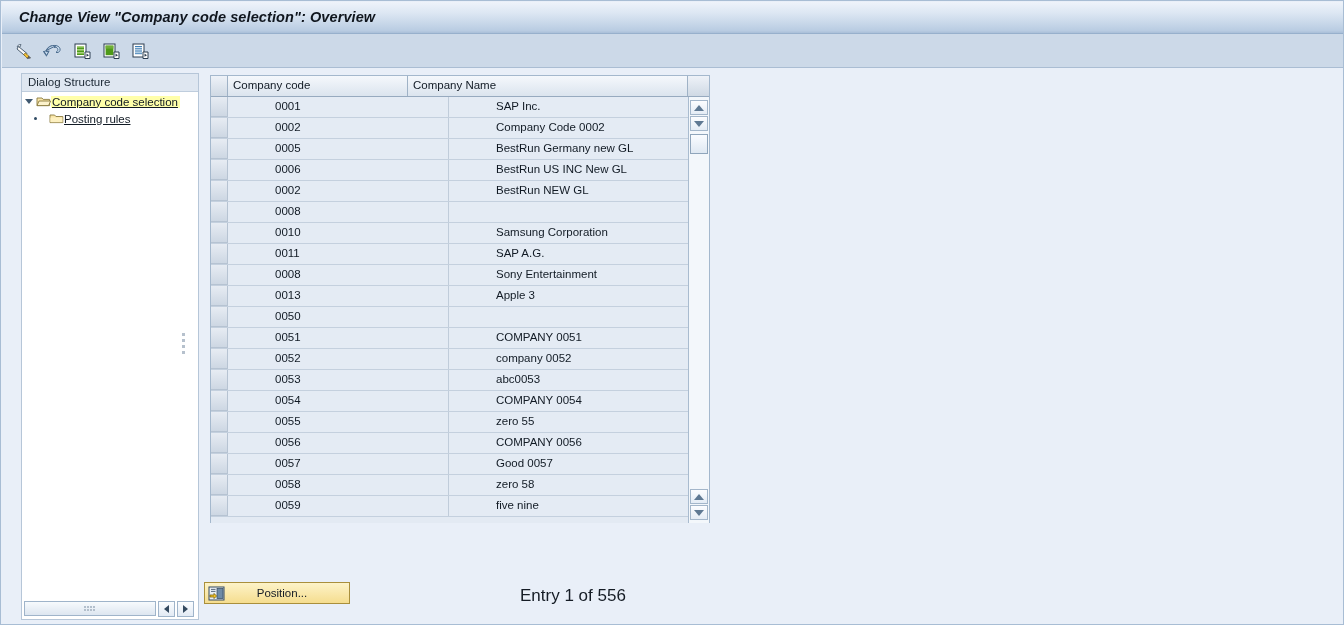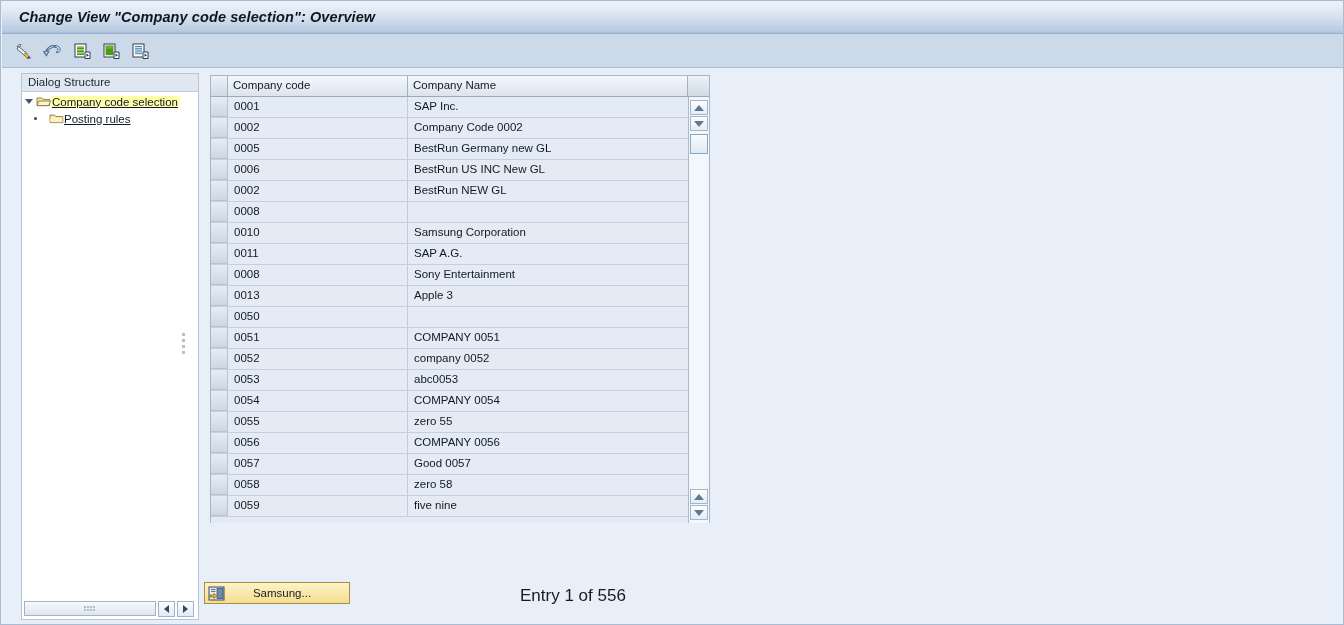--- a/index.html
+++ b/index.html
@@ -189,20 +189,21 @@
   #tbody {
     position: absolute; left: 0; top: 21px;
     width: 479px; height: 426px;
     overflow: hidden;
     background: #e3eaf3;
   }
   .trow {
     display: flex; height: 21px;
     border-bottom: 1px solid #c4d0de;
     background: #e4ebf4;
+    gap: 41px;
   }
   .td-sel {
     width: 17px; flex: none;
     background: linear-gradient(to bottom,#e7ecf3,#cdd7e3);
     border-right: 1px solid #b6c3d2;
     border-bottom: 1px solid #b6c3d2;
   }
   .td {
     font-size: 11.5px;
     color: #111a24;
@@ -526,18 +527,18 @@
       <svg width="17" height="15" viewBox="0 0 17 15">
         <rect x="1" y="1" width="15" height="13" fill="#e9eef4" stroke="#33495f" stroke-width="1"></rect>
         <rect x="9" y="2.4" width="6" height="10.2" fill="#6e8aa6" stroke="#33495f" stroke-width="0.7"></rect>
         <g stroke="#33495f" stroke-width="0.8">
           <line x1="3" y1="3.4" x2="7.5" y2="3.4"></line>
           <line x1="3" y1="5.4" x2="7.5" y2="5.4"></line>
         </g>
         <path d="M2 9 L6 9 L6 7.4 L8.6 10 L6 12.6 L6 11 L2 11 Z" fill="#f4c422" stroke="#7c6310" stroke-width="0.8"></path>
       </svg>
     </span>
-    <span class="pb-label">Samsung...</span>
+    <span class="pb-label">Position...</span>
   </div>
 
   <div id="entry-count">Entry 1 of 556</div>
 
 </div>
 
 </body></html>

